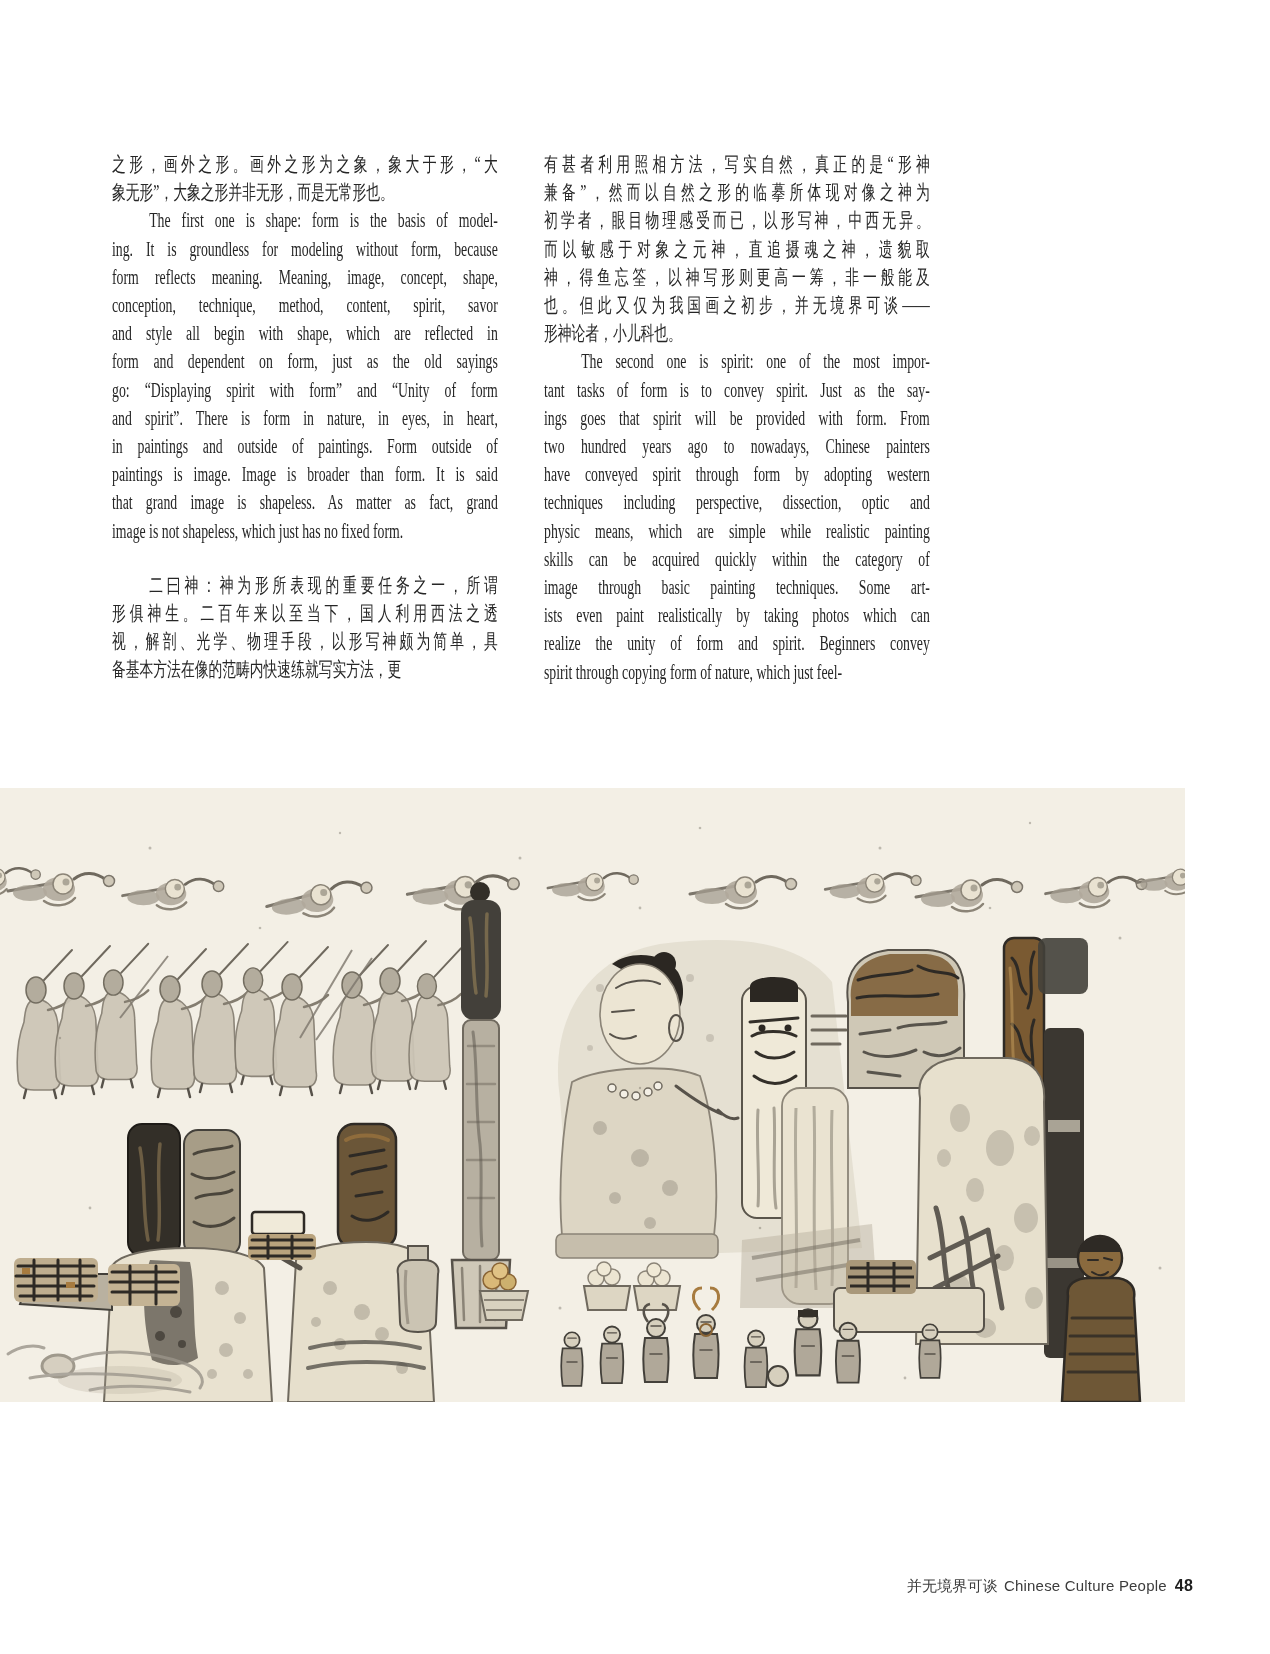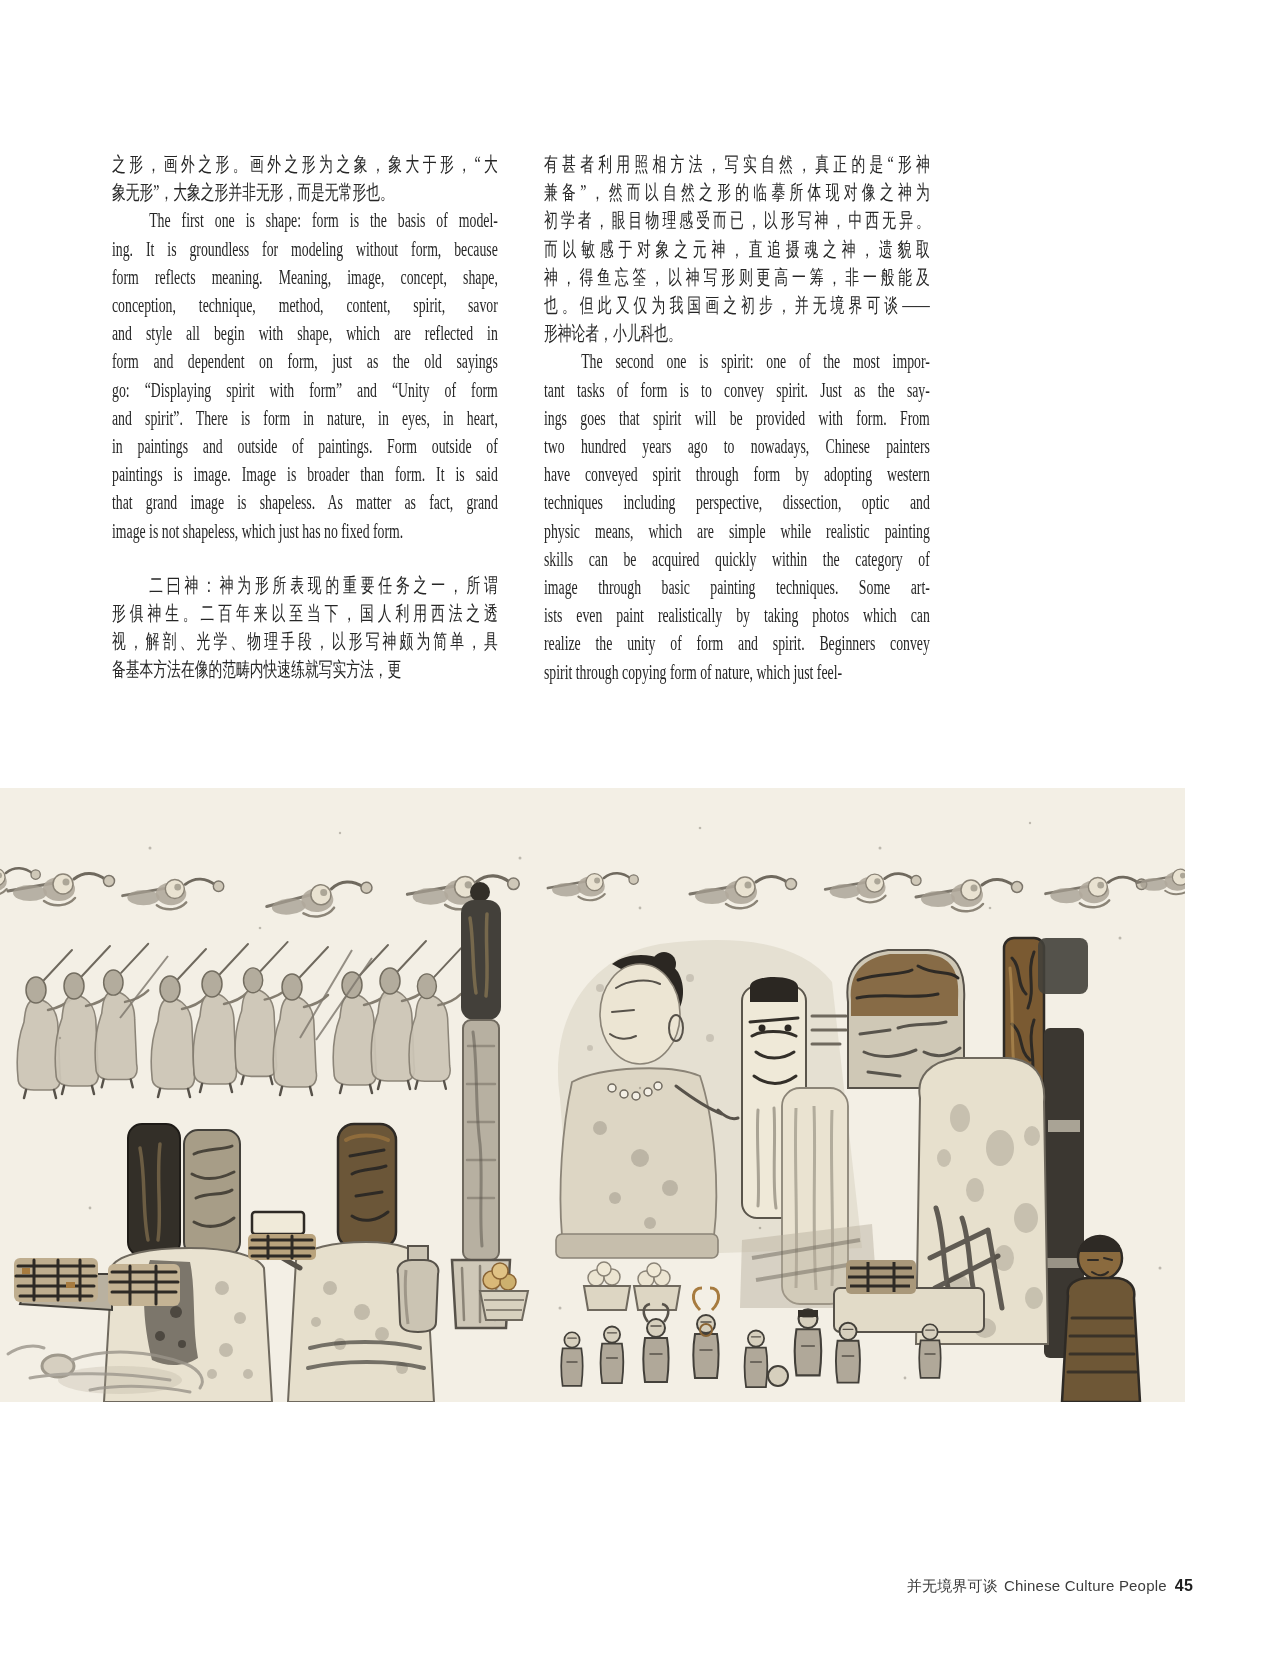--- a/index.html
+++ b/index.html
@@ -361,16 +361,16 @@
       <circle cx="905" cy="590" r="1.4"></circle>
         <circle cx="420" cy="580" r="1.3"></circle>
         <circle cx="1160" cy="480" r="1.5"></circle>
       <circle cx="640" cy="300" r="1.2"></circle>
         <circle cx="60" cy="250" r="1.2"></circle>
         <circle cx="990" cy="120" r="1.3"></circle>
     </g>
   </svg>
 
   <div class="footer">
-    <span>并无境界可谈</span><span class="sep"></span><span>Chinese Culture People</span><span class="pagenum">45</span>
+    <span>并无境界可谈</span><span class="sep"></span><span>Chinese Culture People</span><span class="pagenum">48</span>
   </div>
 
 </div>
 
 </body></html>

